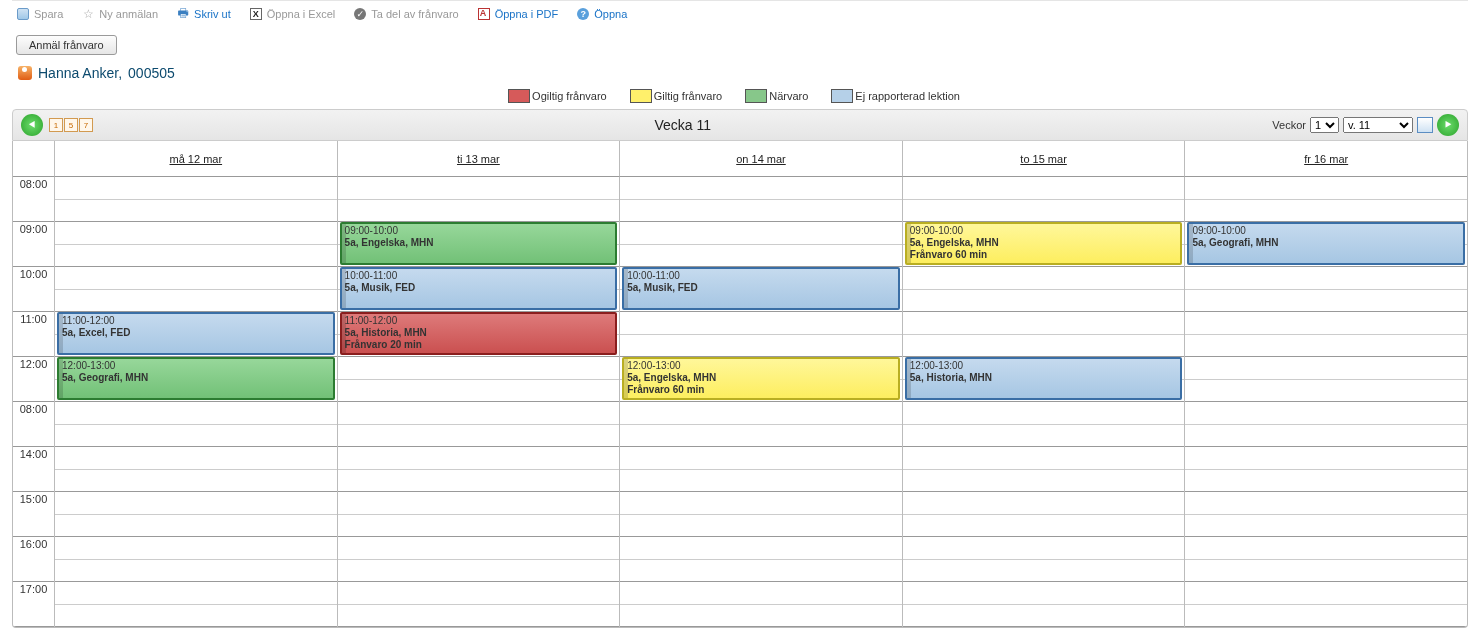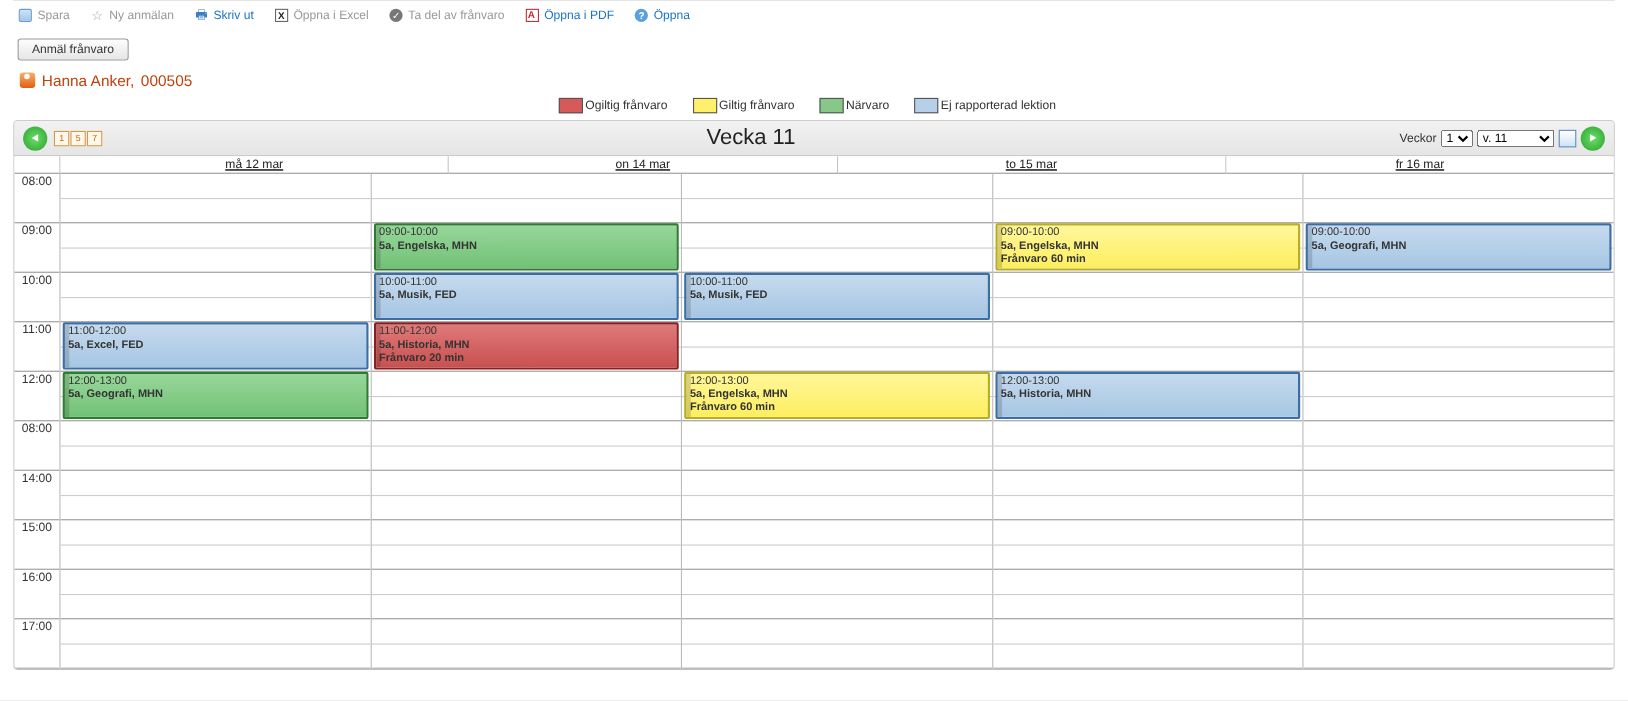--- a/index.html
+++ b/index.html
@@ -15,43 +15,43 @@
   .print-ico { color:#3b7fc1; }
   .excel-ico { background:#fff;border:1px solid #666;width:12px;height:12px;font-size:9px;display:flex;align-items:center;justify-content:center;color:#222;font-weight:bold;}
   .check-ico { width:12px;height:12px;border-radius:50%;background:#777;color:#fff;display:flex;align-items:center;justify-content:center;font-size:9px;}
   .pdf-ico { width:12px;height:12px;background:#fff;border:1px solid #b33;position:relative;}
   .pdf-ico::after{content:'A';position:absolute;left:1px;top:-1px;font-size:9px;font-weight:bold;color:#b33;}
   .help-ico { width:12px;height:12px;border-radius:50%;background:#5aa0dc;color:#fff;display:flex;align-items:center;justify-content:center;font-size:9px;font-weight:bold;}
   
   .btn { display:inline-block; padding:3px 12px; margin:4px 0 10px 4px; border:1px solid #9a9a9a; border-radius:3px;
          background:linear-gradient(#fdfdfd,#e6e6e6); font-size:11px; cursor:pointer; }
   
-  .person-row { display:flex; align-items:center; gap:6px; color:#c2410c; font-size:14px; margin:0 0 8px 6px; }
+  .person-row { display:flex; align-items:center; gap:6px; color:#0c4a6e; font-size:14px; margin:0 0 8px 6px; }
   .person-ico { width:14px;height:14px;background:linear-gradient(#f7b267,#e05d14);border-radius:3px; position:relative; }
   .person-ico::after{content:'';position:absolute;top:1px;left:4px;width:5px;height:5px;border-radius:50%;background:#fff;}
   
   .legend { display:flex; justify-content:center; gap:11px; margin-bottom:6px; font-size:11px;}
   .legend .sw { width:22px; height:14px; border:1px solid #555; margin-right:2px; }
   .lg-item { display:flex; align-items:center; margin-right:12px; }
   .sw.red{background:#d65a5a;} .sw.yel{background:#fff06b;} .sw.grn{background:#87c78a;} .sw.blu{background:#b5d0e8;}
   
   .weekbar { display:flex; align-items:center; justify-content:space-between; padding:4px 8px;
              background:linear-gradient(#f2f2f2,#e5e5e5); border:1px solid #ccc; border-radius:4px 4px 0 0;}
   .wb-left { display:flex; align-items:center; gap:6px; }
   .wb-left .arrow-back{width:22px;height:22px;border-radius:50%;background:radial-gradient(#6bdc6b,#2aa22a);display:flex;align-items:center;justify-content:center;color:#fff;font-size:12px;cursor:pointer;}
   .mini-cal{display:flex;gap:1px;}
   .mini-cal span{width:14px;height:14px;border:1px solid #d29a50;background:#fff7eb;display:flex;align-items:center;justify-content:center;font-size:8px;color:#c76900;cursor:pointer;}
-  .wb-title{font-size:20px;color:#222;}
+  .wb-title{font-size:14px;color:#222;}
   .wb-right{display:flex;align-items:center;gap:4px;font-size:11px;}
   .wb-right select{font-size:11px;}
   .wb-right .cal-ico{width:16px;height:16px;border:1px solid #5b8dc2;background:linear-gradient(#fff,#cfe2f3);cursor:pointer;}
   .wb-right .arrow-fwd{width:22px;height:22px;border-radius:50%;background:radial-gradient(#6bdc6b,#2aa22a);display:flex;align-items:center;justify-content:center;color:#fff;font-size:12px;cursor:pointer;}
   
   .calendar{border:1px solid #bbb;border-top:none;border-radius:0 0 4px 4px; overflow:hidden;}
-  .days-header{display:flex;height:16px;text-decoration:underline;}
+  .days-header{display:flex;height:36px;}
   .time-gutter-h{width:42px;border-right:1px solid #bbb;background:#fff;border-bottom:1px solid #999;}
   .day-col-h{flex:1;border-right:1px solid #bbb;border-bottom:1px solid #999;display:flex;align-items:center;justify-content:center;background:#fff;}
   .day-col-h:last-child{border-right:none;}
   .day-col-h a{color:#222;text-decoration:underline;font-size:11px;}
   .grid{display:flex;position:relative;}
   .time-gutter{width:42px;border-right:1px solid #bbb;}
   .time-gutter .slot{height:45px;border-bottom:1px solid #999;font-size:11px;padding:1px;text-align:center;}
   .days-body{flex:1;display:flex;position:relative;}
   .day-col{flex:1;border-right:1px solid #bbb;position:relative;}
   .day-col:last-child{border-right:none;}
@@ -158,20 +158,23 @@
   </div>
 </div>
 
 <div class="calendar">
   <div class="days-header">
     <div class="time-gutter-h"></div>
     <div class="day-col-h">
         <a>må 12 mar</a>
       </div>
     <div class="day-col-h">
+        <a>ti 13 mar</a>
+      </div>
+    <div class="day-col-h">
         <a>on 14 mar</a>
       </div>
     <div class="day-col-h">
         <a>to 15 mar</a>
       </div>
     <div class="day-col-h">
         <a>fr 16 mar</a>
       </div>
   </div>
   <div class="grid">

